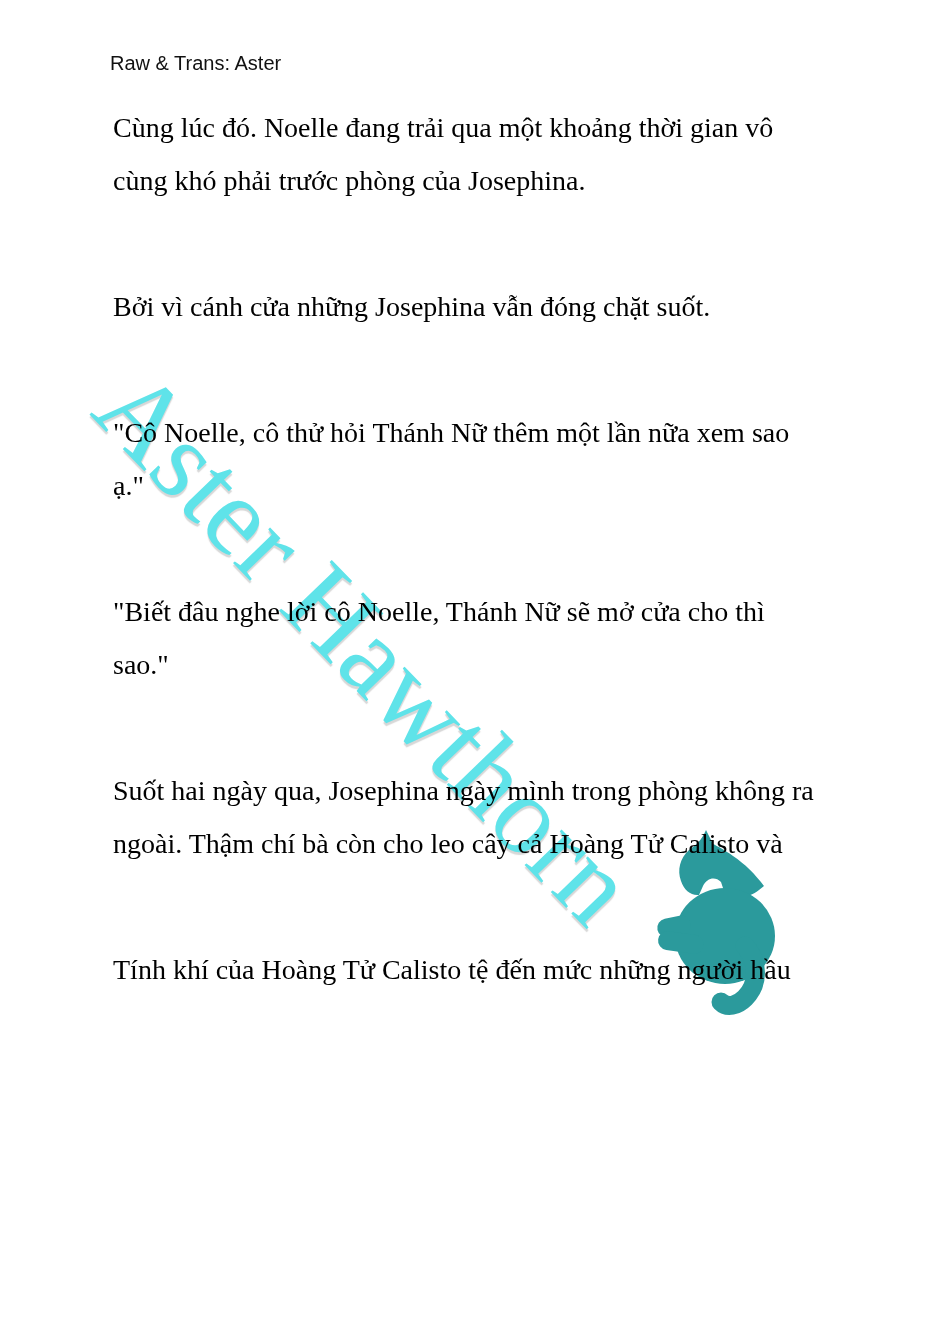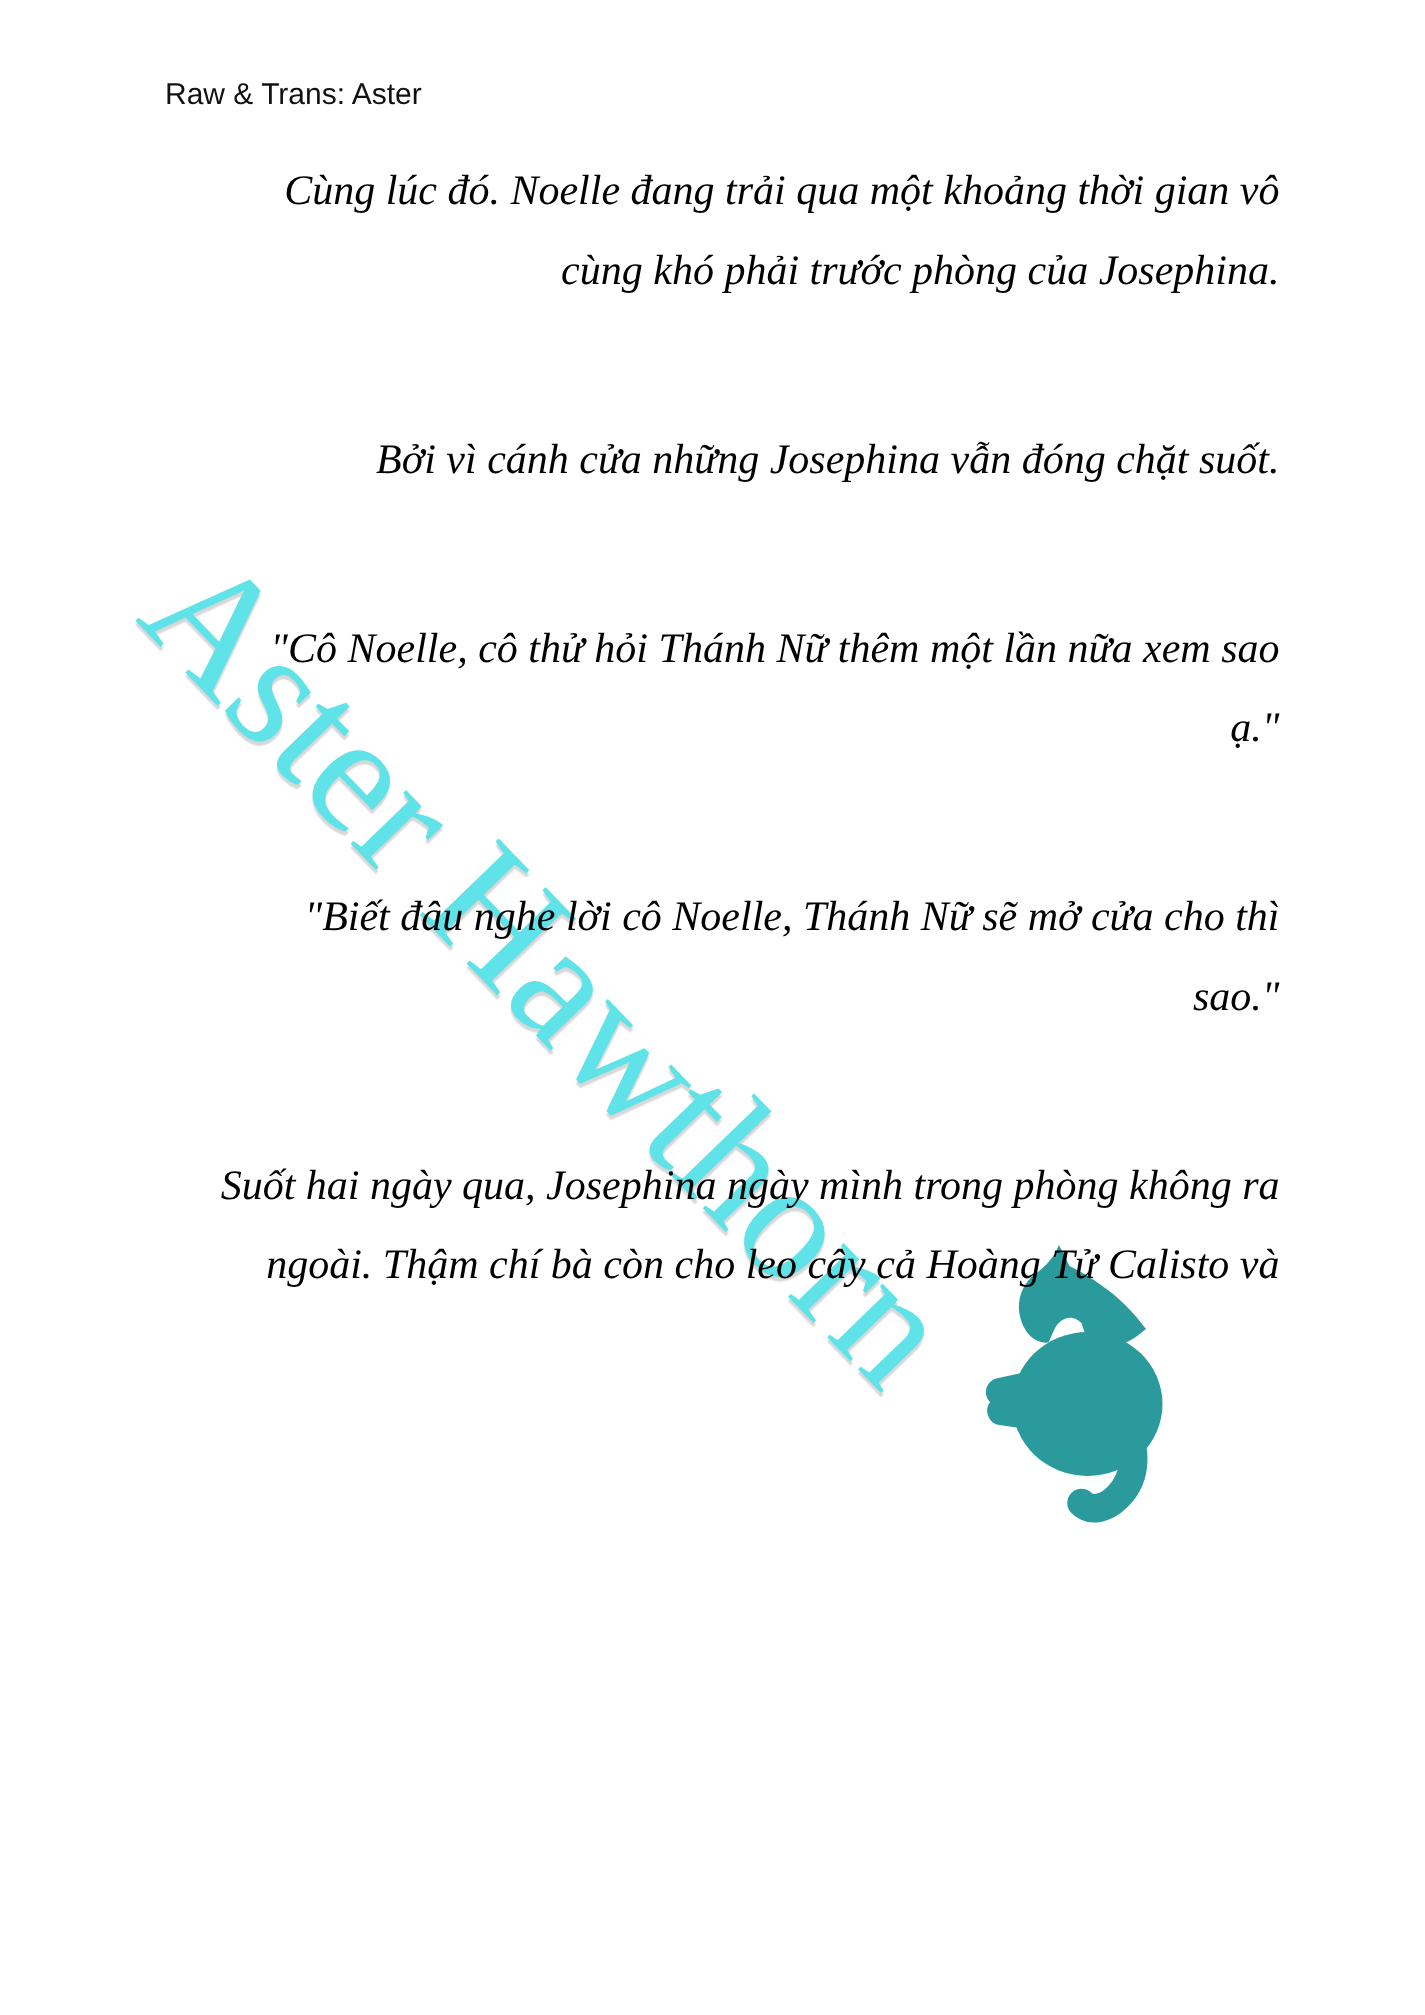--- a/index.html
+++ b/index.html
@@ -8,21 +8,20 @@
     background: #ffffff;
   }
   .page {
     position: relative;
     width: 950px;
     height: 1343px;
     background: #ffffff;
     overflow: hidden;
     font-family: "Liberation Serif", "DejaVu Serif", serif;
     color: #000000;
-    text-align: right;
   }
   .header-credit {
     position: absolute;
     left: 110px;
     top: 50px;
     font-family: "Liberation Sans", "DejaVu Sans", sans-serif;
     font-size: 20px;
     line-height: 26px;
     color: #111111;
     z-index: 3;
@@ -56,21 +55,20 @@
     left: 113px;
     top: 101px;
     width: 740px;
     z-index: 2;
   }
   .body-text p {
     margin: 0 0 73px 0;
     font-size: 28px;
     line-height: 53px;
     color: #000000;
-    font-style: italic;
   }
 </style>
 </head>
 <body>
 
 <div class="page">
 
   <div class="header-credit">Raw &amp; Trans: Aster</div>
 
   <div class="watermark">Aster Hawthorn</div>
@@ -113,17 +111,17 @@
     </p>
     <p>
       <span>"Biết đâu nghe lời cô Noelle, Thánh Nữ sẽ mở cửa cho thì</span><br>
       <span>sao."</span>
     </p>
     <p>
       <span>Suốt hai ngày qua, Josephina ngày mình trong phòng không ra</span><br>
       <span>ngoài. Thậm chí bà còn cho leo cây cả Hoàng Tử Calisto và</span><br>
     </p>
     <p>
-      <br>
+      <span>Tính khí của Hoàng Tử Calisto tệ đến mức những người hầu</span><br>
     </p>
   </div>
 
 </div>
 
 </body></html>

